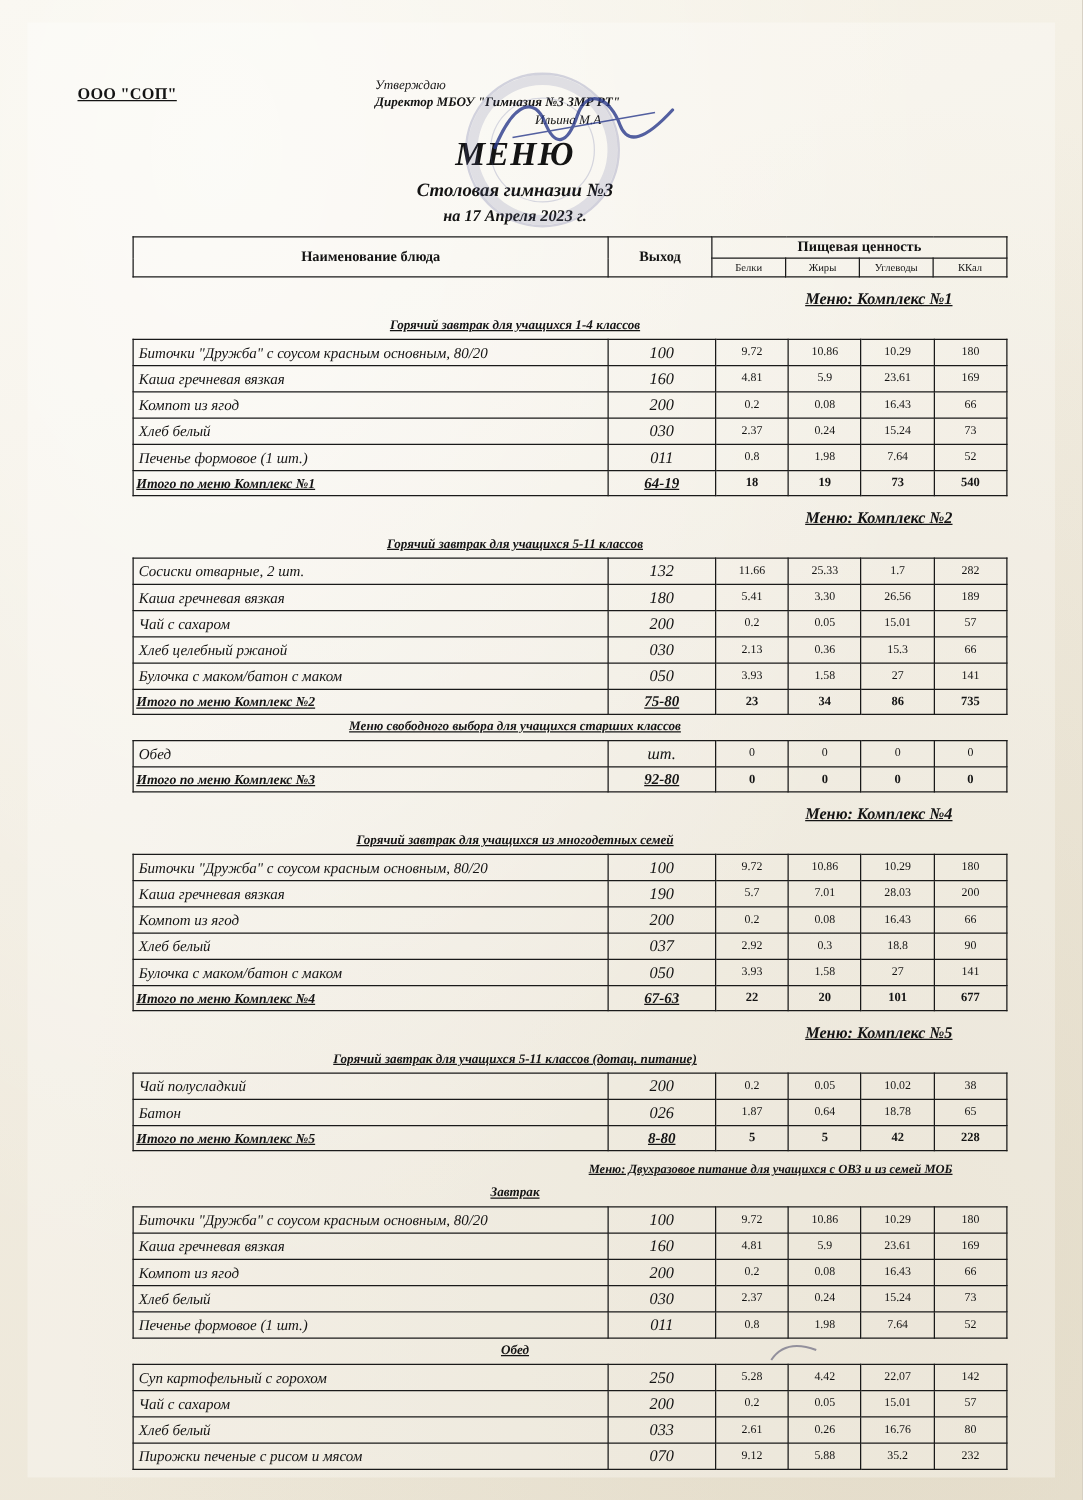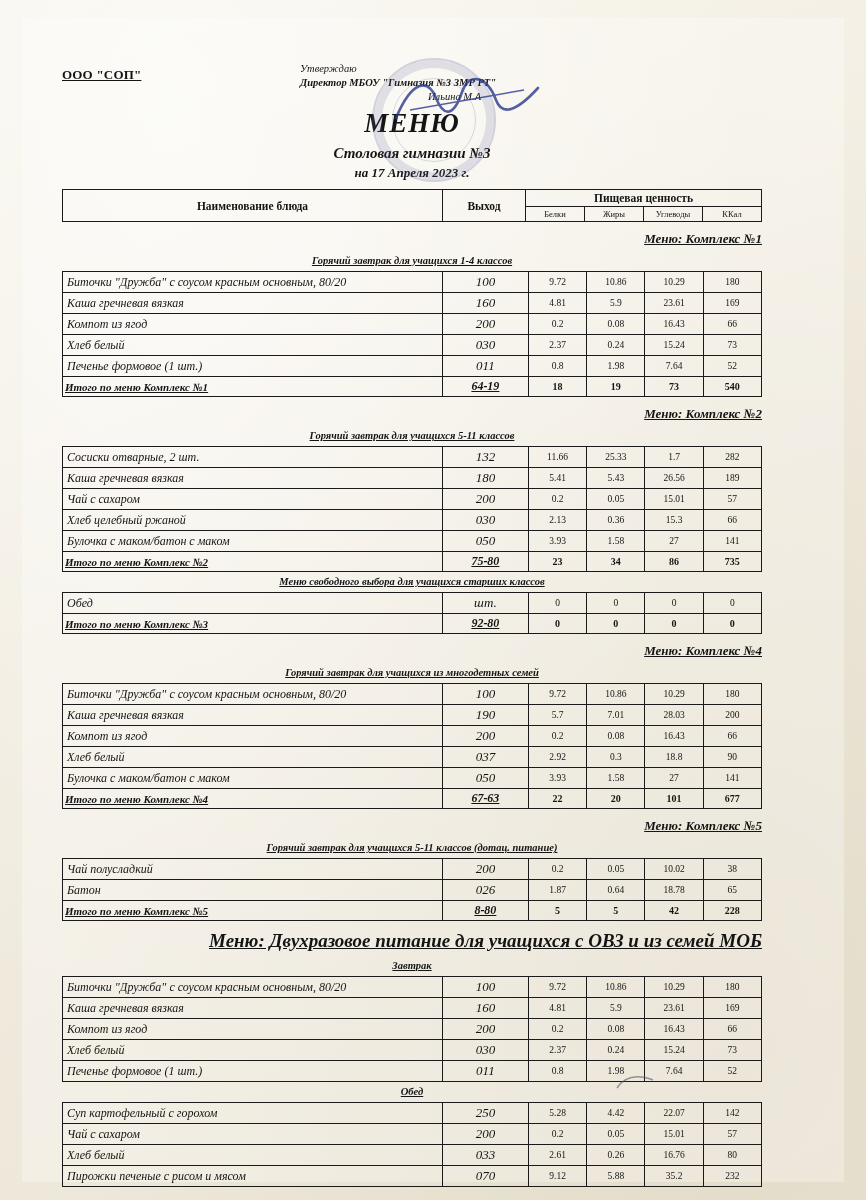--- a/index.html
+++ b/index.html
@@ -115,20 +115,21 @@
     font-weight: bold;
     font-style: italic;
     margin-top: 3px;
     margin-bottom: 8px;
   }
 
   table.menu {
     border-collapse: collapse;
     width: 100%;
     font-size: 11px;
+    margin-left: 44px;
   }
   table.menu td, table.menu th {
     border: 1px solid #1a1a1a;
     padding: 2px 4px;
     vertical-align: middle;
   }
   .hdr-name {
     text-align: center;
     font-weight: bold;
     font-size: 11.5px;
@@ -167,21 +168,21 @@
     font-size: 9.5px;
   }
   .secline {
     text-align: right;
     font-weight: bold;
     font-style: italic;
     font-size: 13px;
     text-decoration: underline;
     padding: 9px 0 4px 0;
   }
-  .secline.big { font-size: 19px; }
+  .secline.big { font-size: 10px; }
   .subsec {
     text-align: center;
     font-weight: bold;
     font-style: italic;
     font-size: 10.5px;
     text-decoration: underline;
     padding: 4px 0 3px 0;
   }
   .total td {
     border: none;
@@ -330,21 +331,21 @@
               <td class="out">132</td>
               <td class="num">11.66</td>
               <td class="num">25.33</td>
               <td class="num">1.7</td>
               <td class="num">282</td>
             </tr>
             <tr>
               <td class="dish">Каша гречневая вязкая</td>
               <td class="out">180</td>
               <td class="num">5.41</td>
-              <td class="num">5.43</td>
+              <td class="num">3.30</td>
               <td class="num">26.56</td>
               <td class="num">189</td>
             </tr>
             <tr>
               <td class="dish">Чай с сахаром</td>
               <td class="out">200</td>
               <td class="num">0.2</td>
               <td class="num">0.05</td>
               <td class="num">15.01</td>
               <td class="num">57</td>

